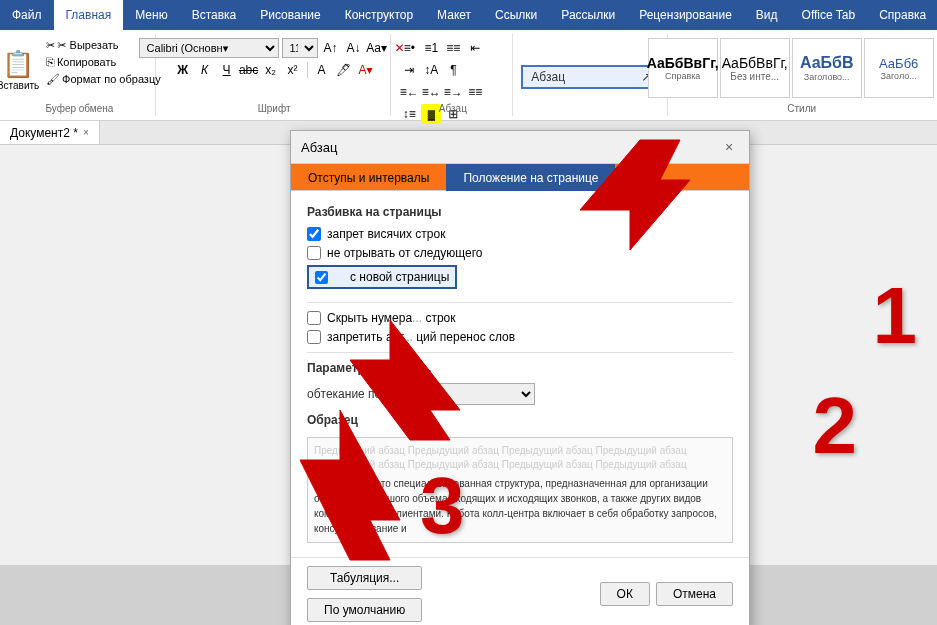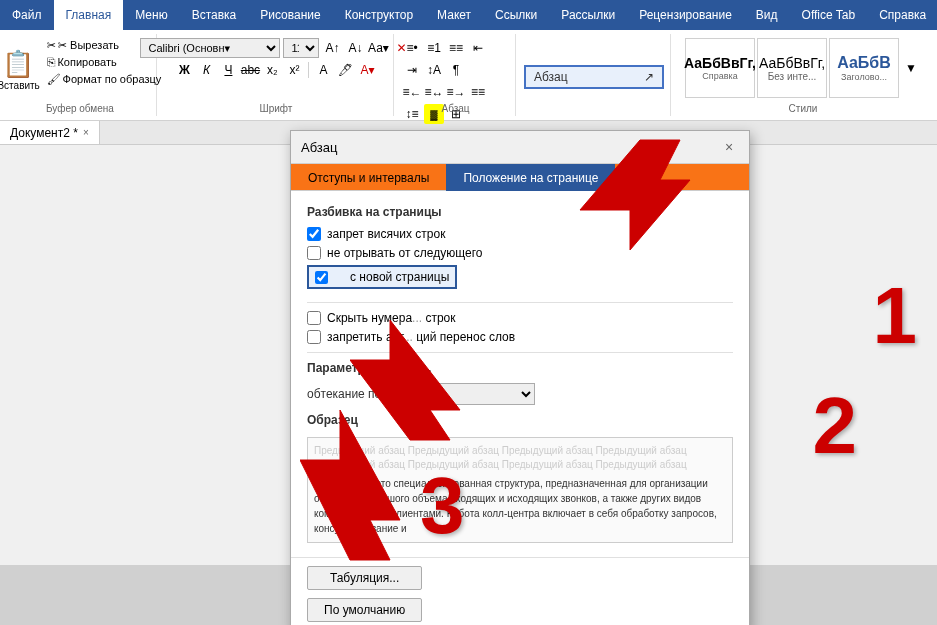--- a/index.html
+++ b/index.html
@@ -551,20 +551,26 @@
               <div style="font-size:14px;">АаБбВвГг,</div>
               <div style="font-size:10px; color:#666;">Без инте...</div>
             </div>
           </div>
           <div class="style-box">
             <div>
               <div style="font-size:16px; color:#2b579a; font-weight:bold;">АаБбВ</div>
               <div style="font-size:9px; color:#666;">Заголово...</div>
             </div>
           </div>
+          <div class="style-box">
+            <div>
+              <div style="font-size:13px; color:#2b579a;">АаБб6</div>
+              <div style="font-size:9px; color:#666;">Заголо...</div>
+            </div>
+          </div>
           <div class="icon-btn" style="align-self:center;">▼</div>
         </div>
       </div>
       <div class="ribbon-group-label">Стили</div>
     </div>
   </div>
 </div>
 
 <div class="doc-tab-bar">
   <div class="doc-tab">
@@ -634,20 +640,24 @@
       <div class="preview-sample-gray">Предыдущий абзац Предыдущий абзац Предыдущий абзац Предыдущий абзац Предыдущий абзац Предыдущий абзац Предыдущий абзац Предыдущий абзац</div>
       <div class="preview-sample-text">Колл-центр - это специализированная структура, предназначенная для организации обработки большого объема входящих и исходящих звонков, а также других видов коммуникаций с клиентами. Работа колл-центра включает в себя обработку запросов, консультирование и</div>
     </div>
   </div>
 
   <div class="modal-footer">
     <div class="footer-left">
       <button class="dialog-btn">Табуляция...</button>
       <button class="dialog-btn">По умолчанию</button>
     </div>
+    <div class="footer-right">
+      <button class="dialog-btn primary">ОК</button>
+      <button class="dialog-btn">Отмена</button>
+    </div>
   </div>
 </div>
 
 <div class="overlay">
 
   <svg class="arrow-svg" width="200" height="200" style="top:130px; left:560px;">
     <polygon points="80,10 120,10 100,50 130,50 70,120 70,80 20,80 80,10" fill="#cc0000" stroke="#cc0000"></polygon>
 
   </svg>
 

